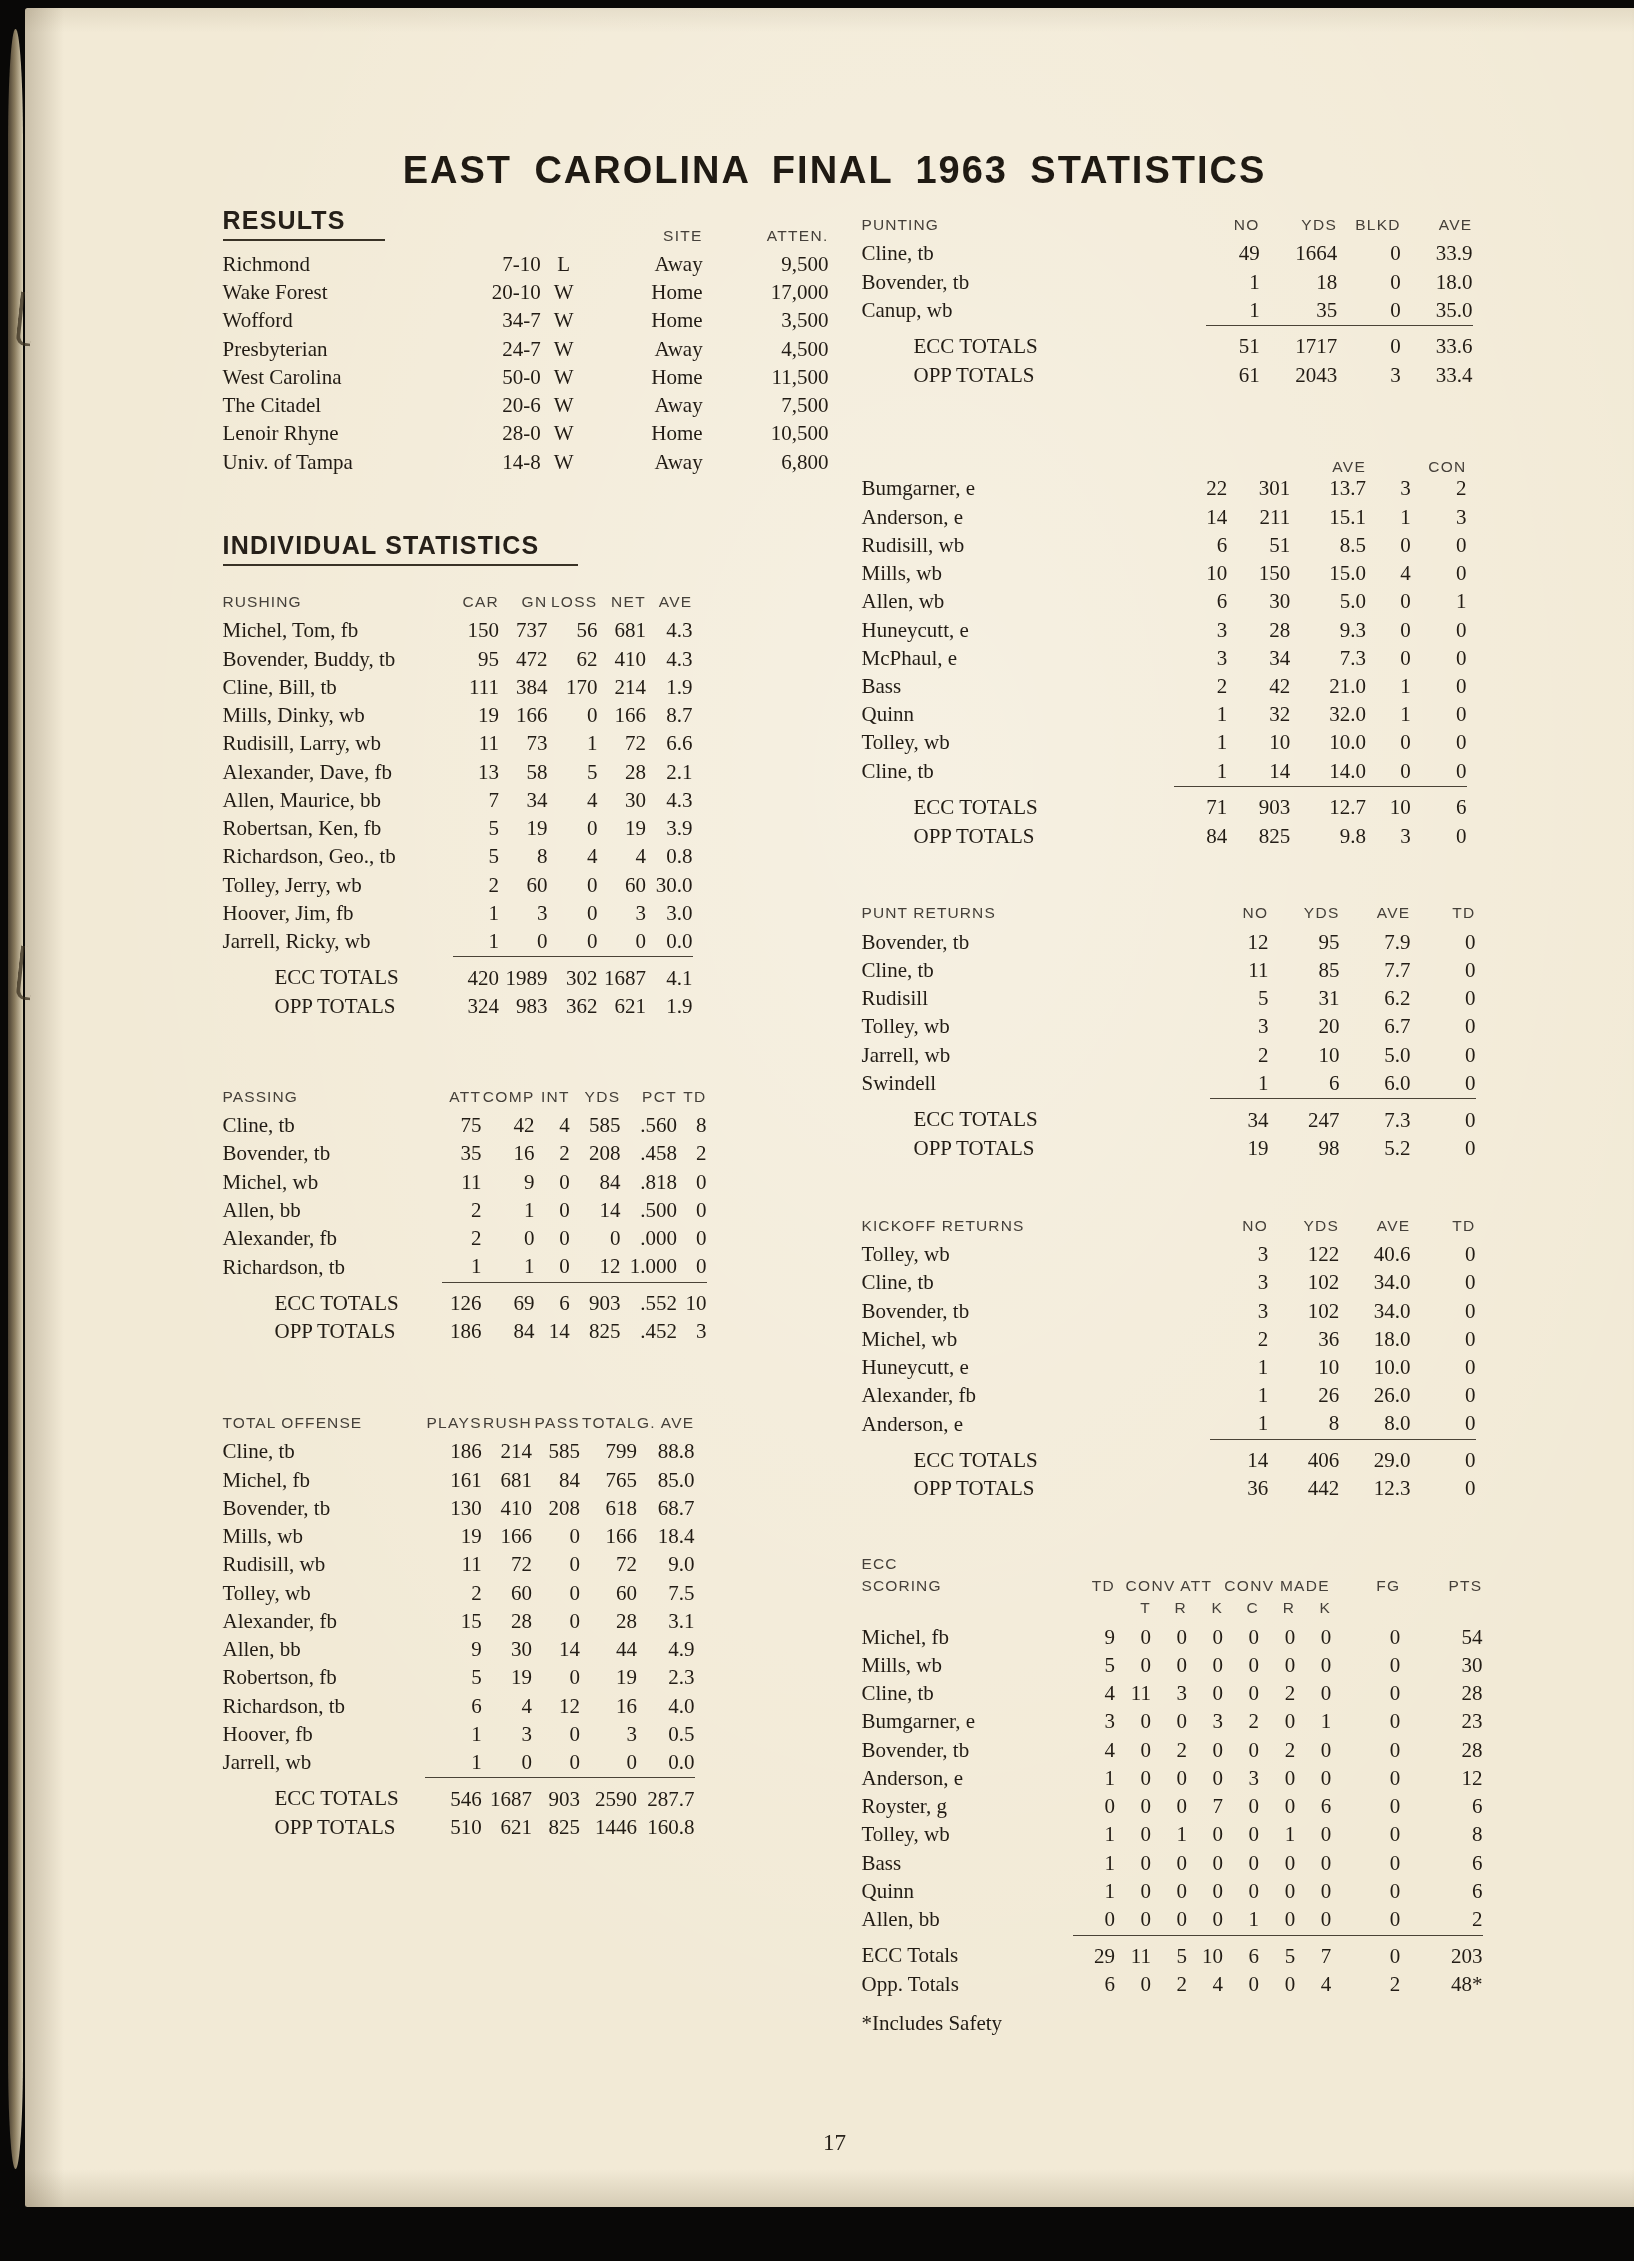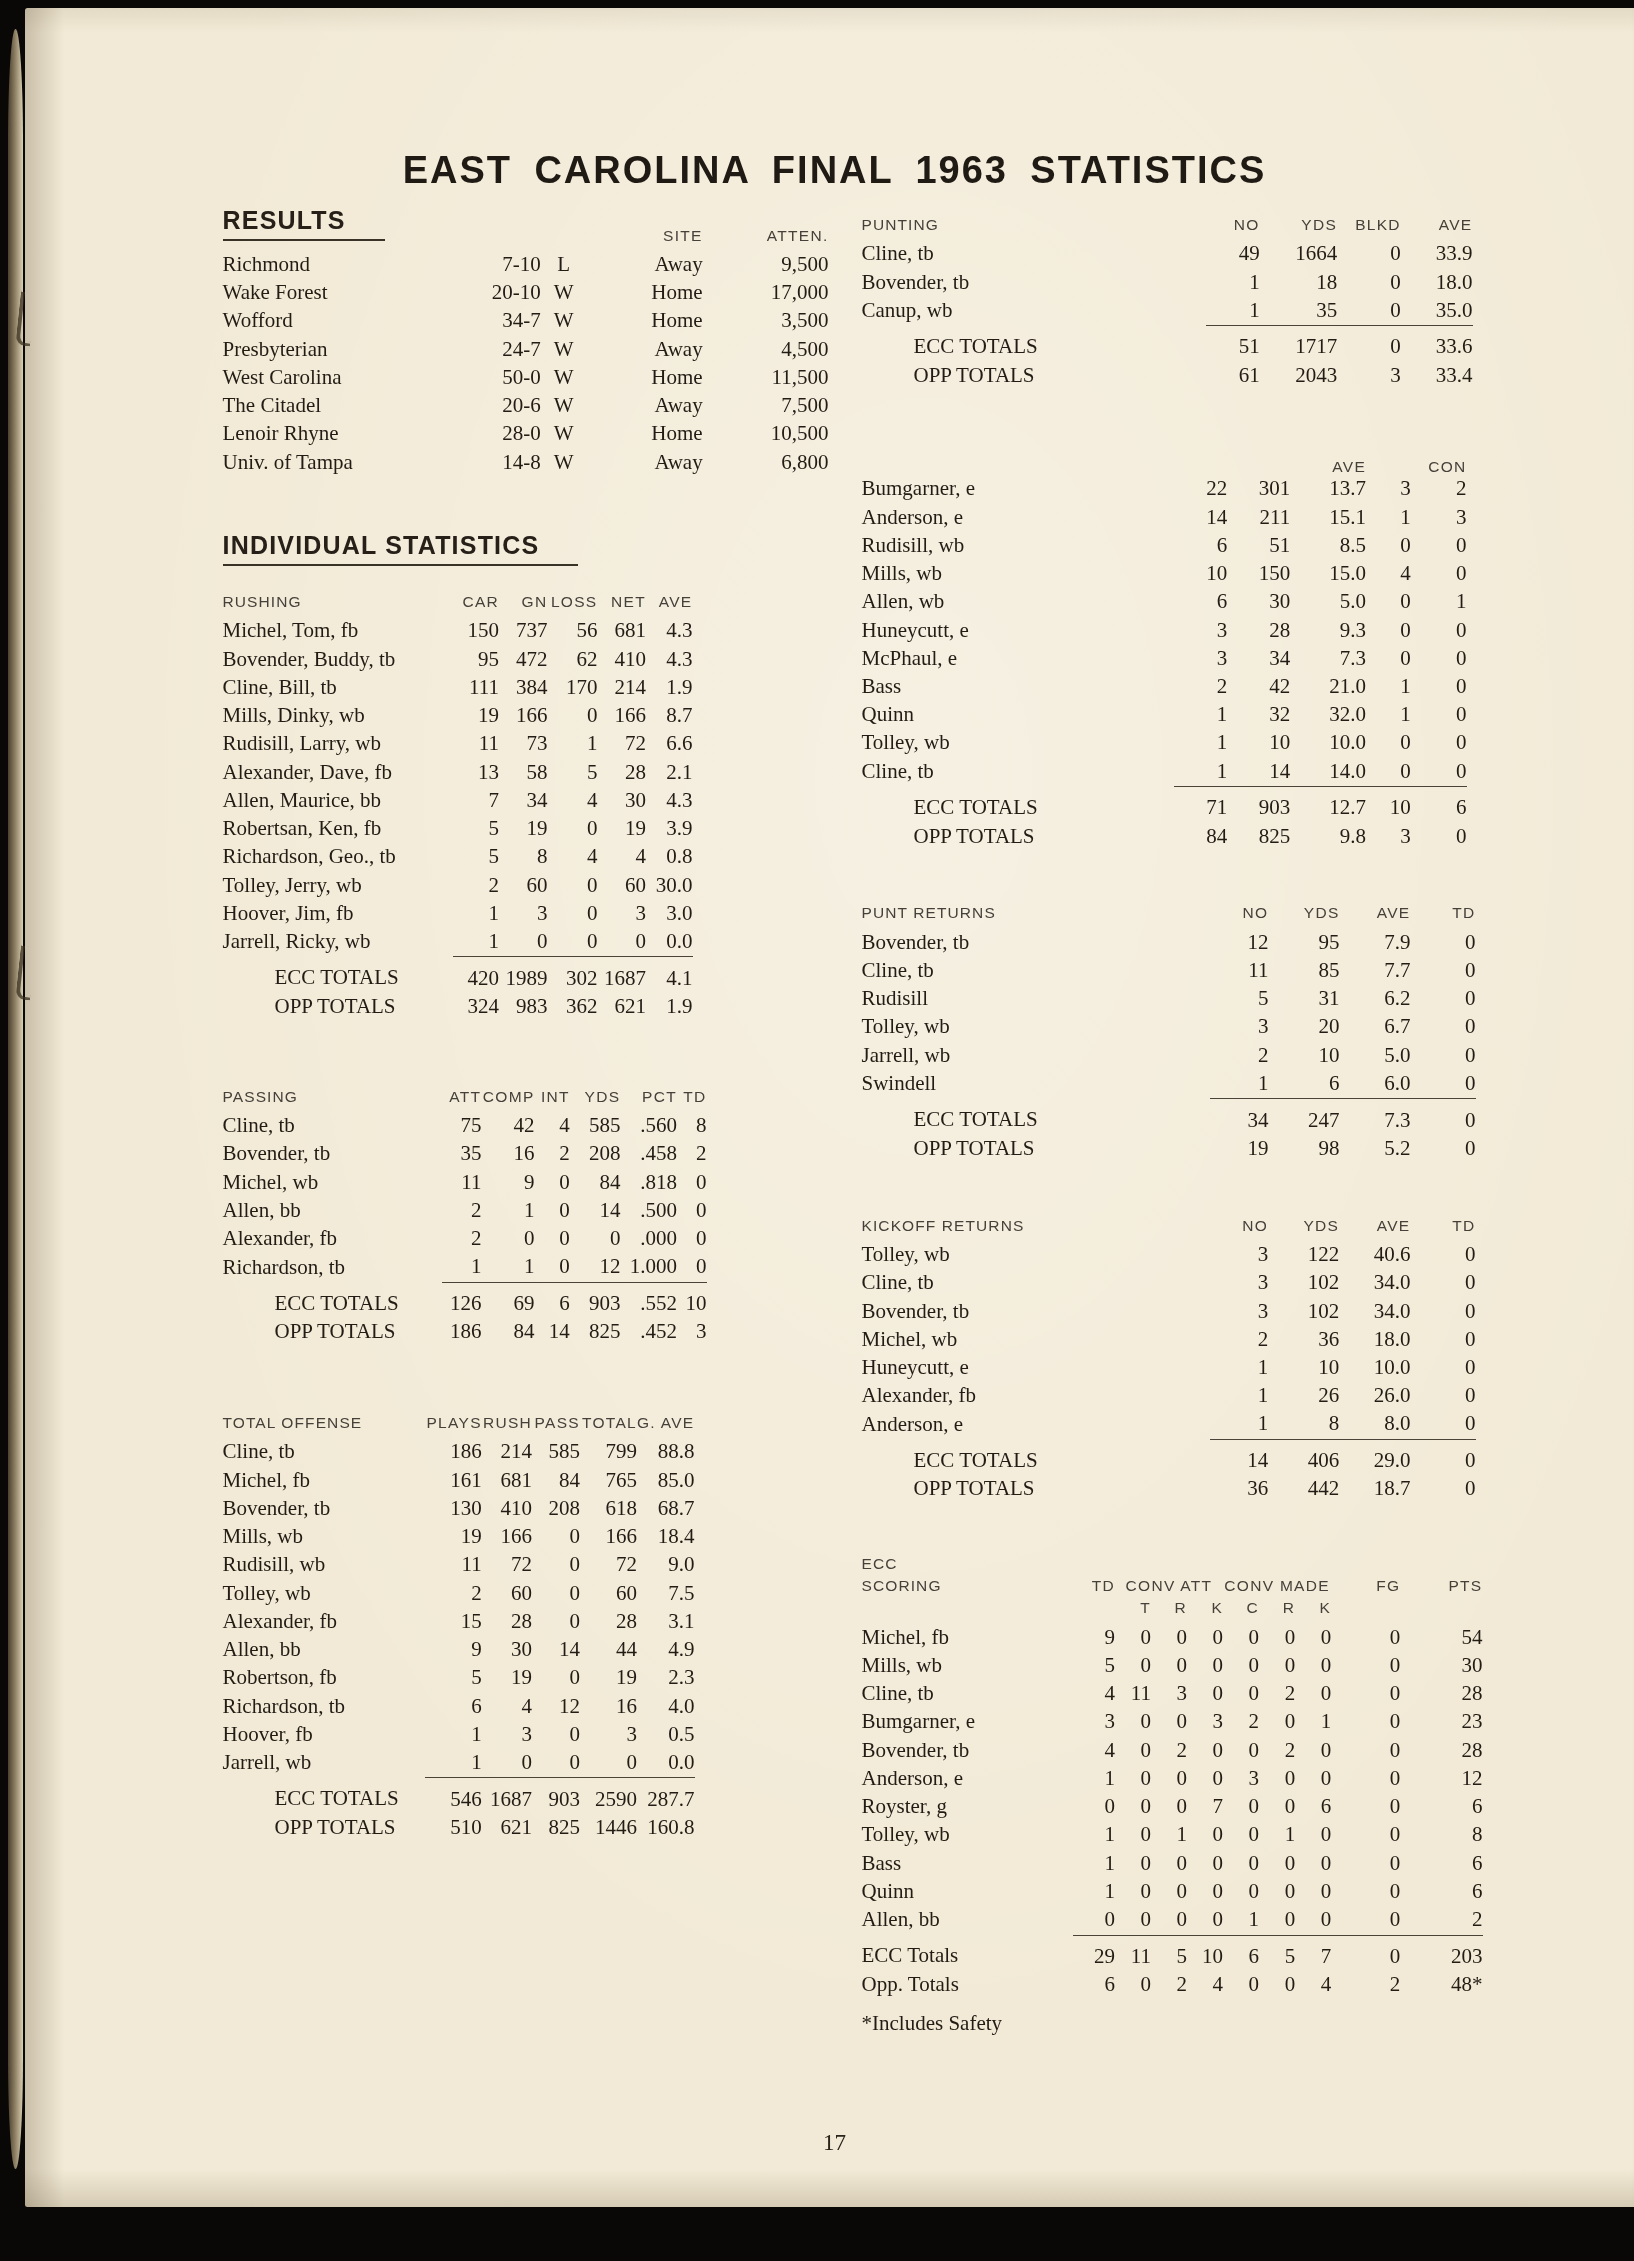--- a/index.html
+++ b/index.html
@@ -879,21 +879,21 @@
                 <td>ECC TOTALS</td>
                 <td>14</td>
                 <td>406</td>
                 <td>29.0</td>
                 <td>0</td>
               </tr>
               <tr class="totals-row">
                 <td>OPP TOTALS</td>
                 <td>36</td>
                 <td>442</td>
-                <td>18.7</td>
+                <td>12.3</td>
                 <td>0</td>
               </tr>
             </tbody>
           </table>
         </div>
       <div class="t-scoring">
           <table class="stat">
             <thead>
               <tr>
                 <th colspan="10" class="left">ECC</th>

